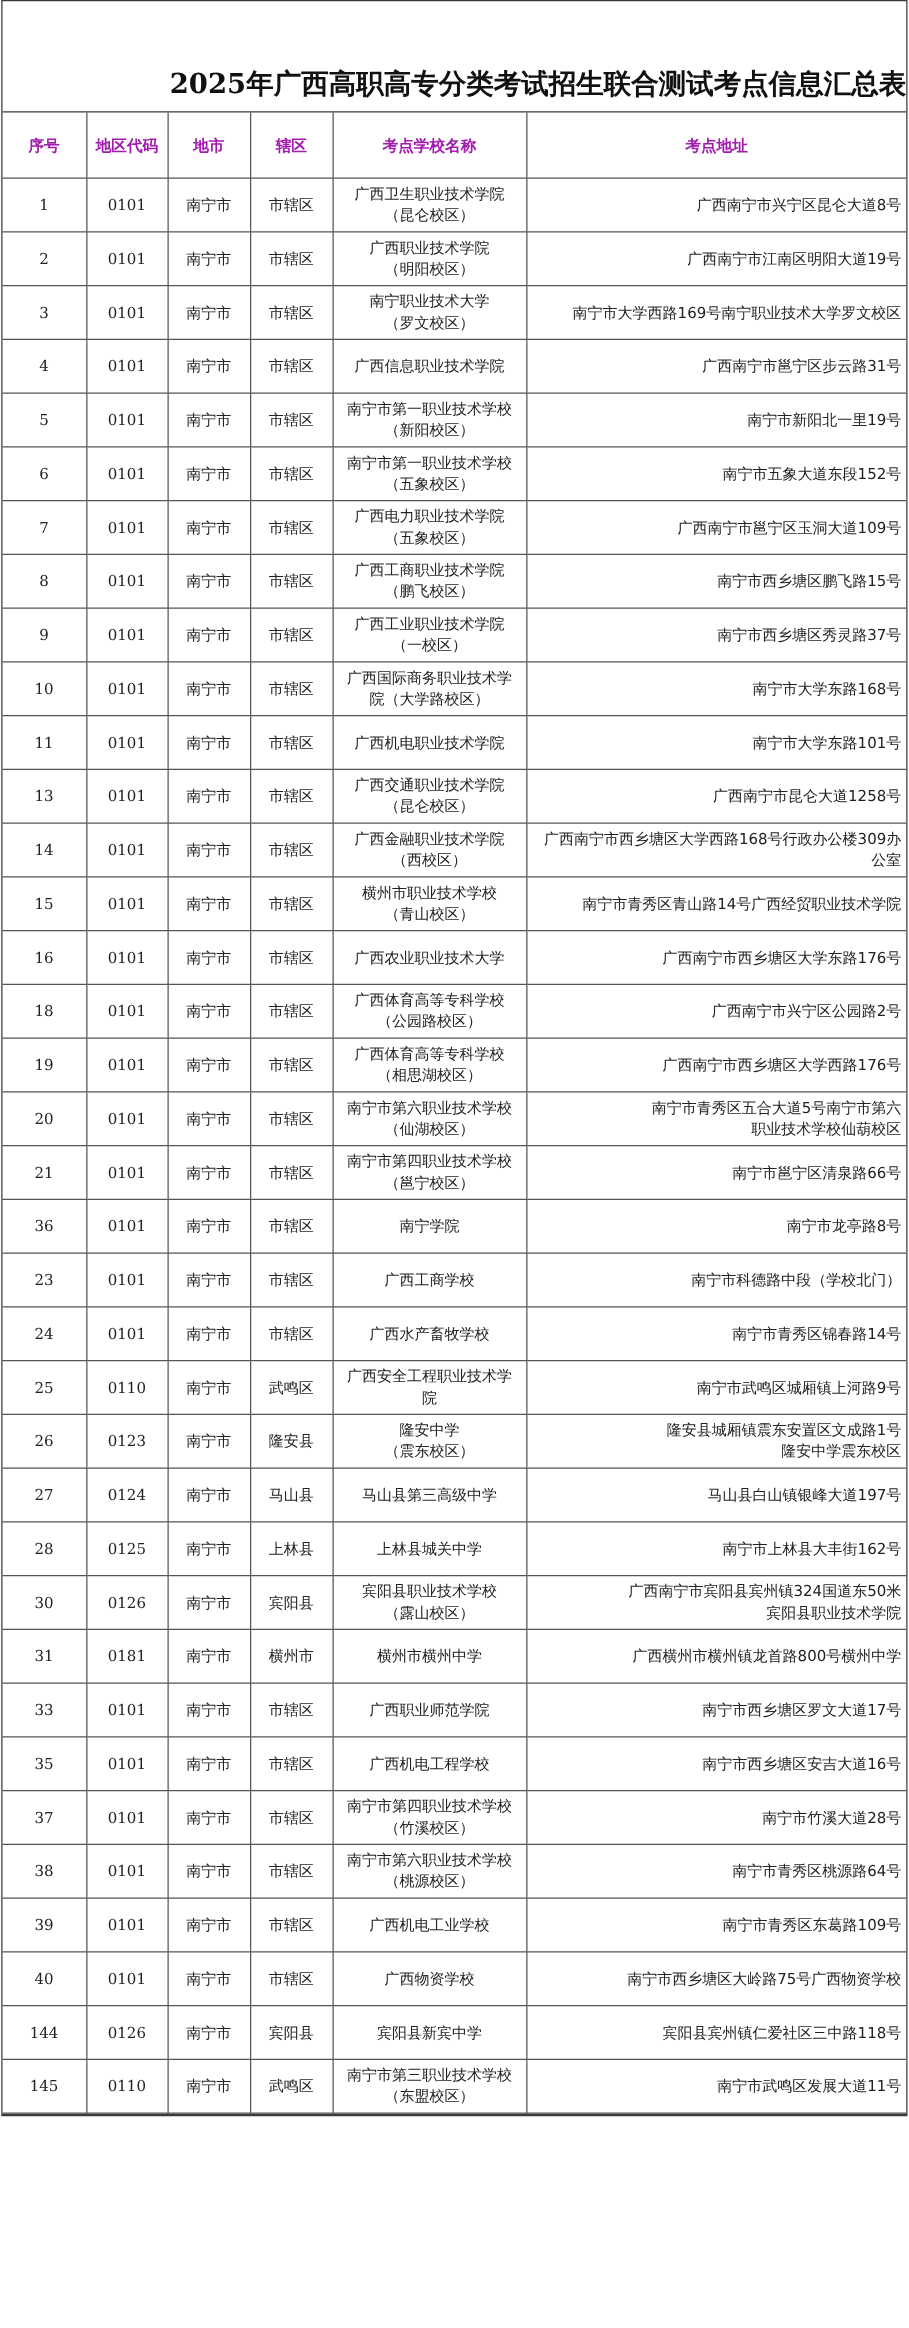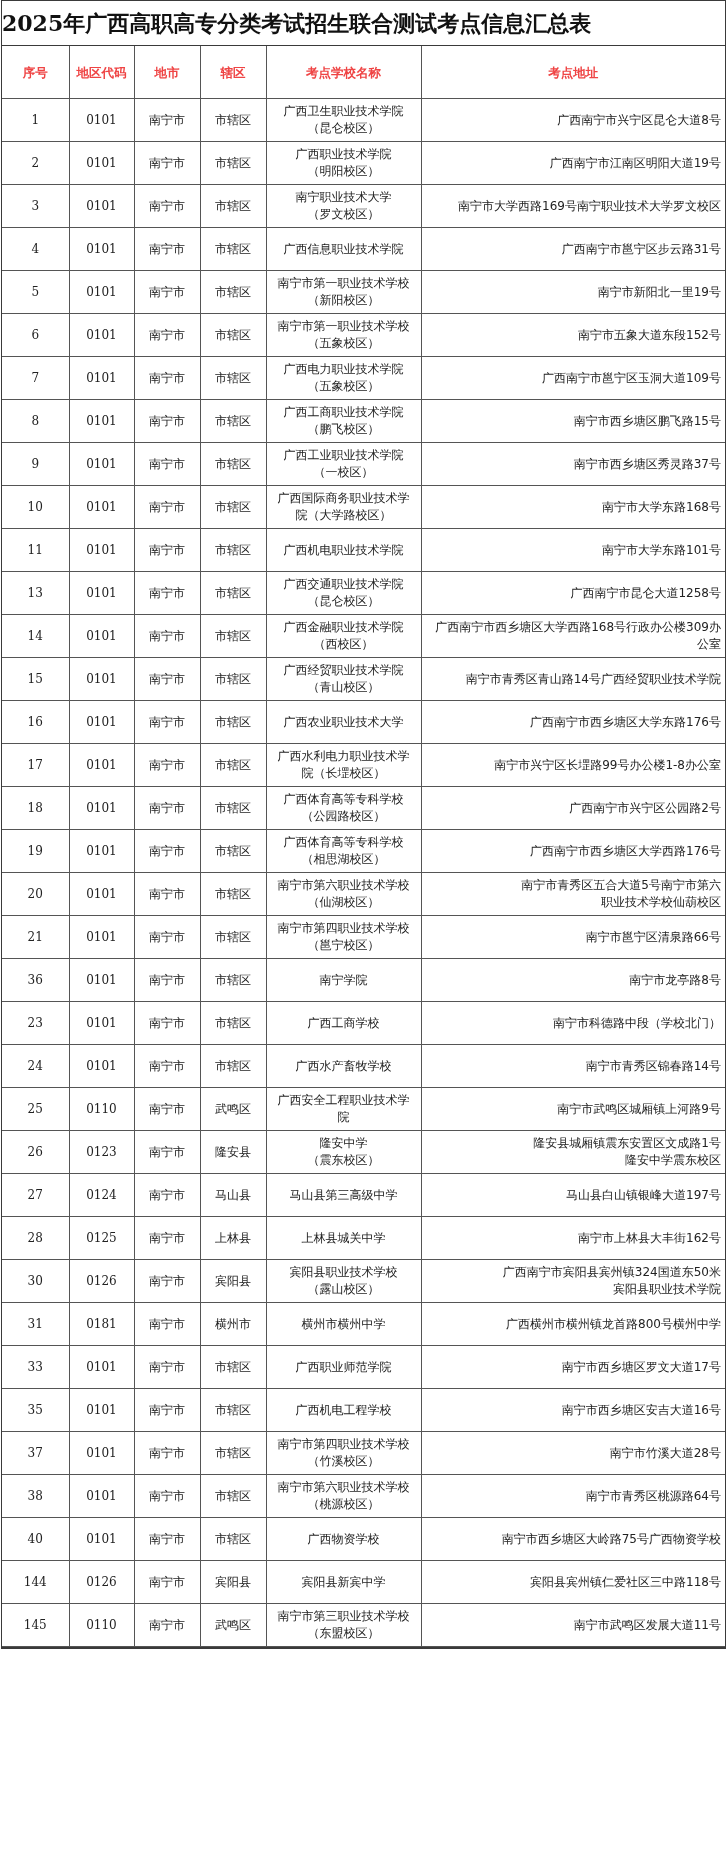--- a/index.html
+++ b/index.html
@@ -1,21 +1,21 @@
 <!DOCTYPE html>
 <html><head>
 <meta charset="utf-8">
 <style>
   html, body { margin: 0; padding: 0; background: #ffffff; }
   body { width: 727px; height: 1862px; overflow: hidden; font-family: "DejaVu Sans", "Liberation Sans", sans-serif; color: #1a1a1a; }
   .sheet { position: absolute; left: 1px; top: 0; width: 723px; border: 1px solid #3a3a3a; border-bottom: 2px solid #3a3a3a; }
-  .title { height: 44px; line-height: 44px; text-align: left; font-family: "DejaVu Serif", "Liberation Serif", serif; font-weight: bold; font-size: 22px; letter-spacing: 0px; border-bottom: 1px solid #3a3a3a; color: #111; }
+  .title { height: 44px; line-height: 44px; text-align: right; font-family: "DejaVu Serif", "Liberation Serif", serif; font-weight: bold; font-size: 22px; letter-spacing: 0px; border-bottom: 1px solid #3a3a3a; color: #111; margin-top: 44px; }
   table { border-collapse: collapse; width: 723px; table-layout: fixed; }
   th, td { border: 1px solid #555; text-align: center; vertical-align: middle; padding: 0 2px; font-size: 12px; line-height: 17px; }
-  th { height: 52px; font-weight: bold; font-size: 12.5px; color: #ef4444; }
+  th { height: 52px; font-weight: bold; font-size: 12.5px; color: #a21caf; }
   td { height: 42px; color: #222; }
   tr > :first-child { border-left: none; }
   tr > :last-child { border-right: none; }
   thead tr th { border-top: none; }
   td.num, td.code { font-family: "DejaVu Serif", "Liberation Serif", serif; font-size: 12px; }
   td.addr { text-align: right; padding-left: 3px; padding-right: 4px; }
   td.school { padding: 0 3px; }
   .line { display: block; }
 </style>
 </head>
@@ -210,50 +210,37 @@
             <span class="line">广西南宁市西乡塘区大学西路168号行政办公楼309办</span>
             <span class="line">公室</span>
           </td>
         </tr>
         <tr>
           <td class="num">15</td>
           <td class="code">0101</td>
           <td class="city">南宁市</td>
           <td class="district">市辖区</td>
           <td class="school">
-            <span class="line">广西经贸职业技术学院</span>
+            <span class="line">横州市职业技术学校</span>
             <span class="line">（青山校区）</span>
           </td>
           <td class="addr">
             <span class="line">南宁市青秀区青山路14号广西经贸职业技术学院</span>
           </td>
         </tr>
         <tr>
           <td class="num">16</td>
           <td class="code">0101</td>
           <td class="city">南宁市</td>
           <td class="district">市辖区</td>
           <td class="school">
             <span class="line">广西农业职业技术大学</span>
           </td>
           <td class="addr">
             <span class="line">广西南宁市西乡塘区大学东路176号</span>
-          </td>
-        </tr>
-        <tr>
-          <td class="num">17</td>
-          <td class="code">0101</td>
-          <td class="city">南宁市</td>
-          <td class="district">市辖区</td>
-          <td class="school">
-            <span class="line">广西水利电力职业技术学</span>
-            <span class="line">院（长堽校区）</span>
-          </td>
-          <td class="addr">
-            <span class="line">南宁市兴宁区长堽路99号办公楼1-8办公室</span>
           </td>
         </tr>
         <tr>
           <td class="num">18</td>
           <td class="code">0101</td>
           <td class="city">南宁市</td>
           <td class="district">市辖区</td>
           <td class="school">
             <span class="line">广西体育高等专科学校</span>
             <span class="line">（公园路校区）</span>
@@ -456,20 +443,32 @@
           <td class="num">38</td>
           <td class="code">0101</td>
           <td class="city">南宁市</td>
           <td class="district">市辖区</td>
           <td class="school">
             <span class="line">南宁市第六职业技术学校</span>
             <span class="line">（桃源校区）</span>
           </td>
           <td class="addr">
             <span class="line">南宁市青秀区桃源路64号</span>
+          </td>
+        </tr>
+        <tr>
+          <td class="num">39</td>
+          <td class="code">0101</td>
+          <td class="city">南宁市</td>
+          <td class="district">市辖区</td>
+          <td class="school">
+            <span class="line">广西机电工业学校</span>
+          </td>
+          <td class="addr">
+            <span class="line">南宁市青秀区东葛路109号</span>
           </td>
         </tr>
         <tr>
           <td class="num">40</td>
           <td class="code">0101</td>
           <td class="city">南宁市</td>
           <td class="district">市辖区</td>
           <td class="school">
             <span class="line">广西物资学校</span>
           </td>

